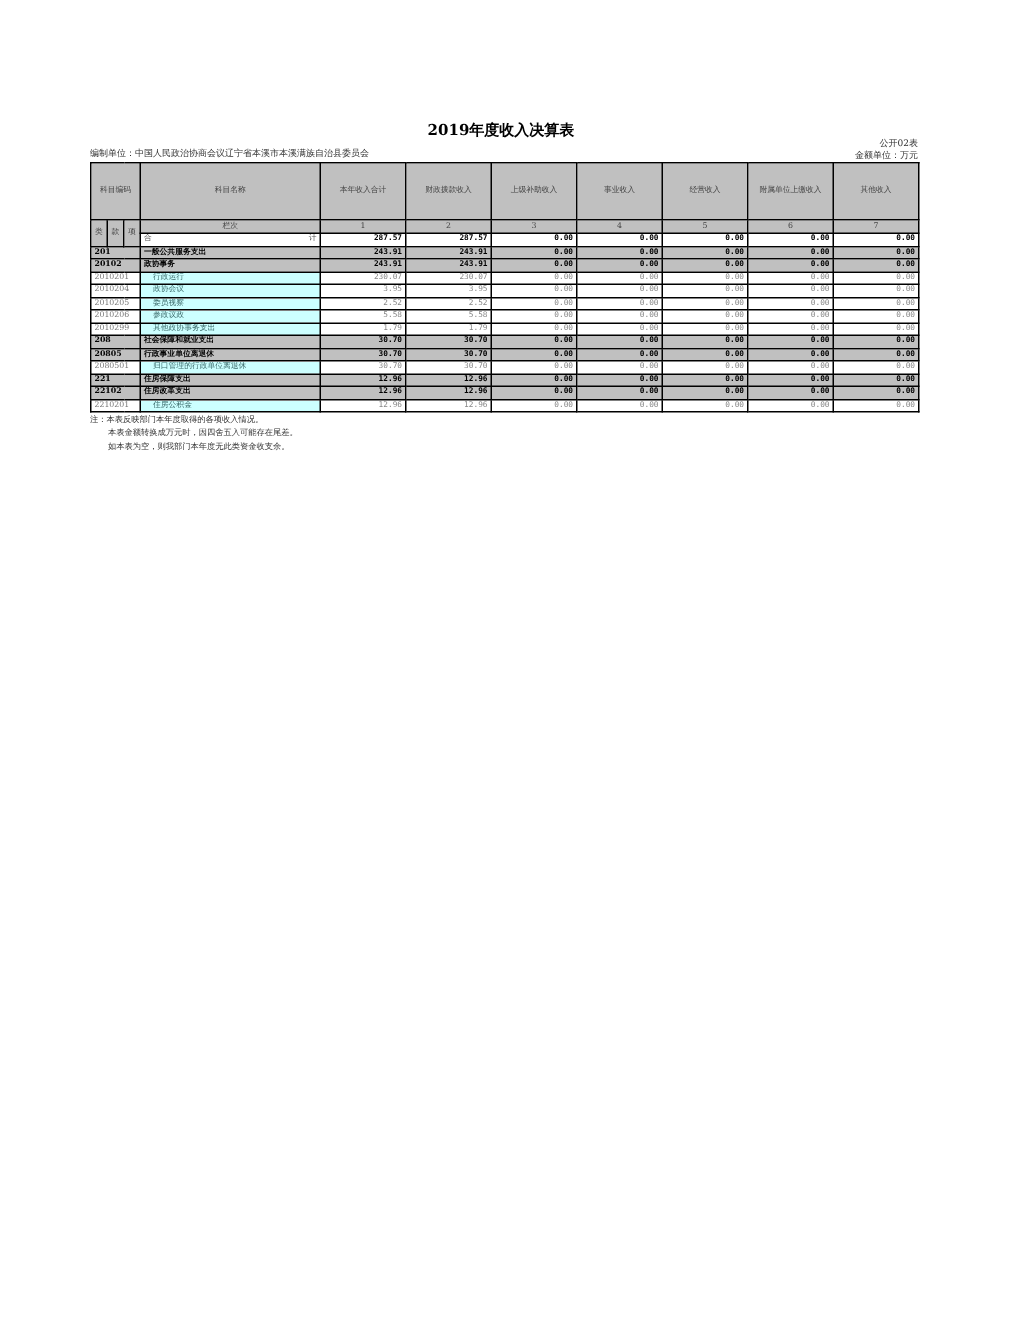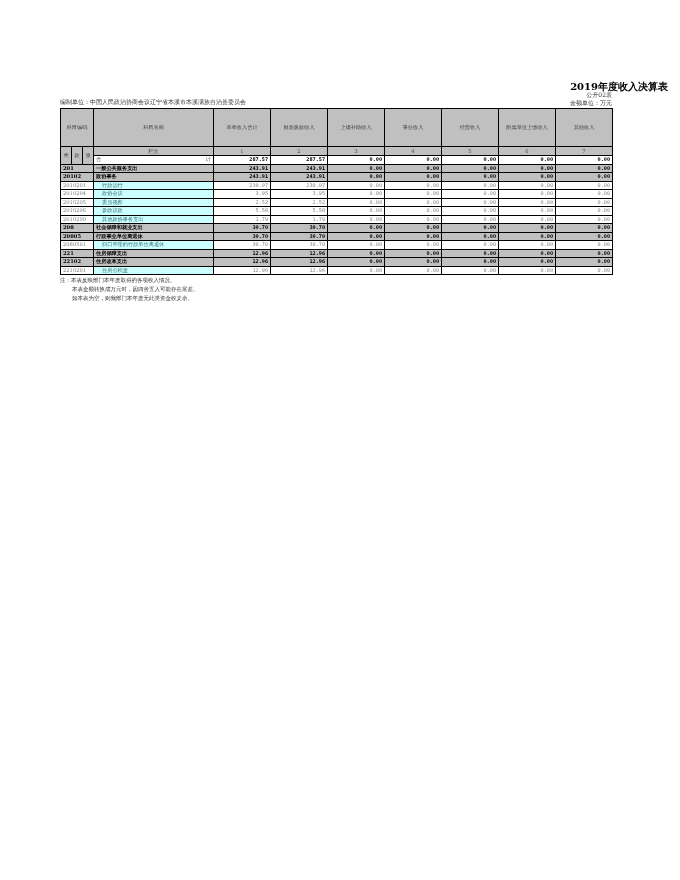--- a/index.html
+++ b/index.html
@@ -1,17 +1,17 @@
 <!DOCTYPE html>
 <html><head>
   <meta charset="utf-8">
   <style>
     html, body { margin:0; padding:0; background:#ffffff; }
     body { width:680px; height:880px; position:relative; font-family:"DejaVu Serif", serif; color:#000; }
-    .title { position:absolute; left:0; top:80px; width:668px; text-align:right; font-size:10px; font-weight:bold; }
+    .title { position:absolute; left:0; top:80px; width:668px; text-align:center; font-size:10px; font-weight:bold; }
     .unit-left { position:absolute; left:60px; top:98px; font-size:6px; color:#333; }
     .form-no { position:absolute; right:68px; top:91px; font-size:6px; color:#333; }
     .unit-right { position:absolute; right:68px; top:99px; font-size:6px; color:#333; }
     table.grid { position:absolute; left:60px; top:108px; width:552px; border-collapse:collapse; table-layout:fixed; font-size:5.2px; }
     table.grid td { border:1px solid #000; padding:0 2px; height:7.5px; line-height:7px; white-space:nowrap; overflow:hidden; }
     .hdr { background:#c0c0c0; color:#444; text-align:center; vertical-align:middle; font-weight:normal; }
     .hdr-tall { height:37px !important; }
     .hdr-small { height:8px !important; }
     .num { text-align:right; font-family:"DejaVu Sans Mono", monospace; }
     .total td { background:#fff; font-weight:bold; }

